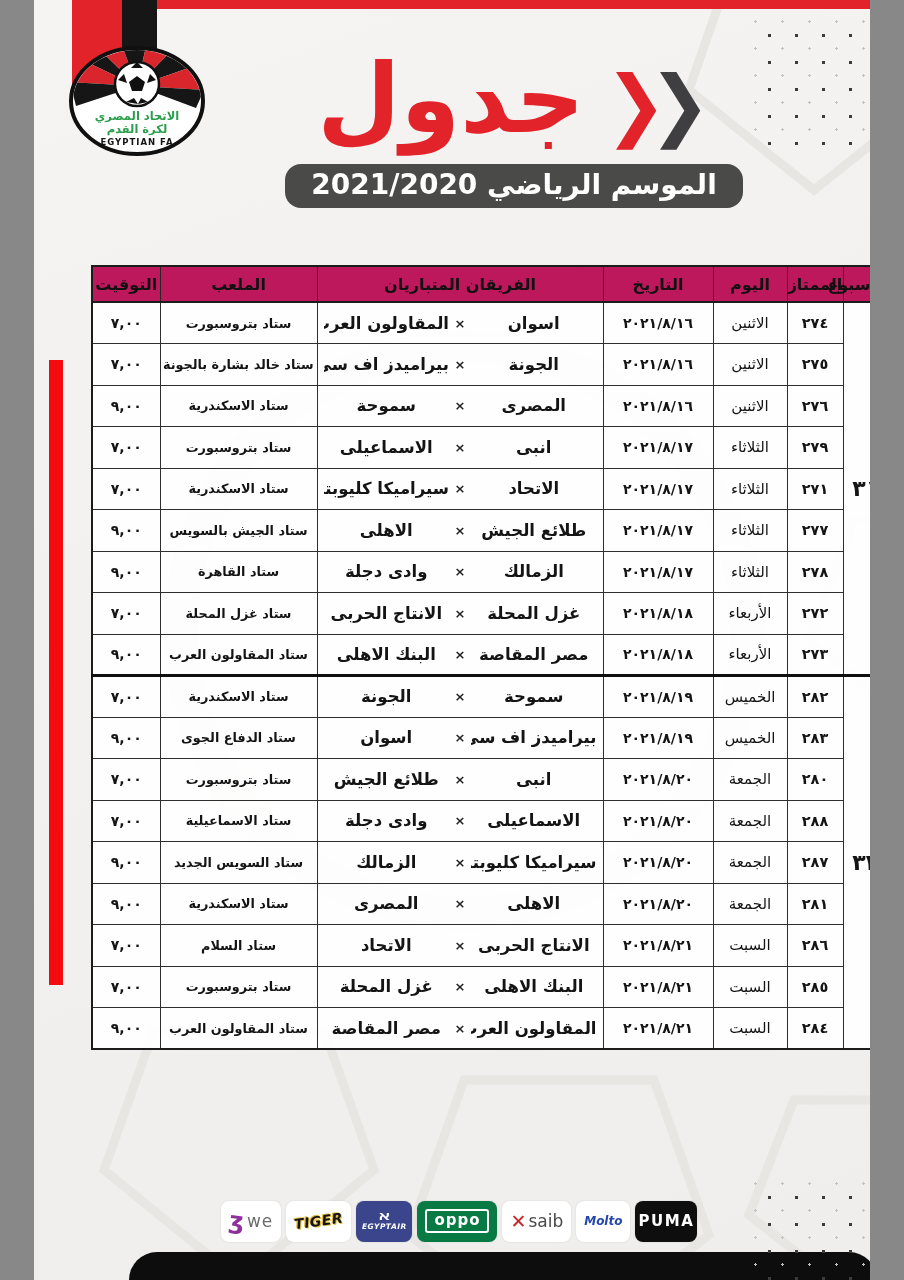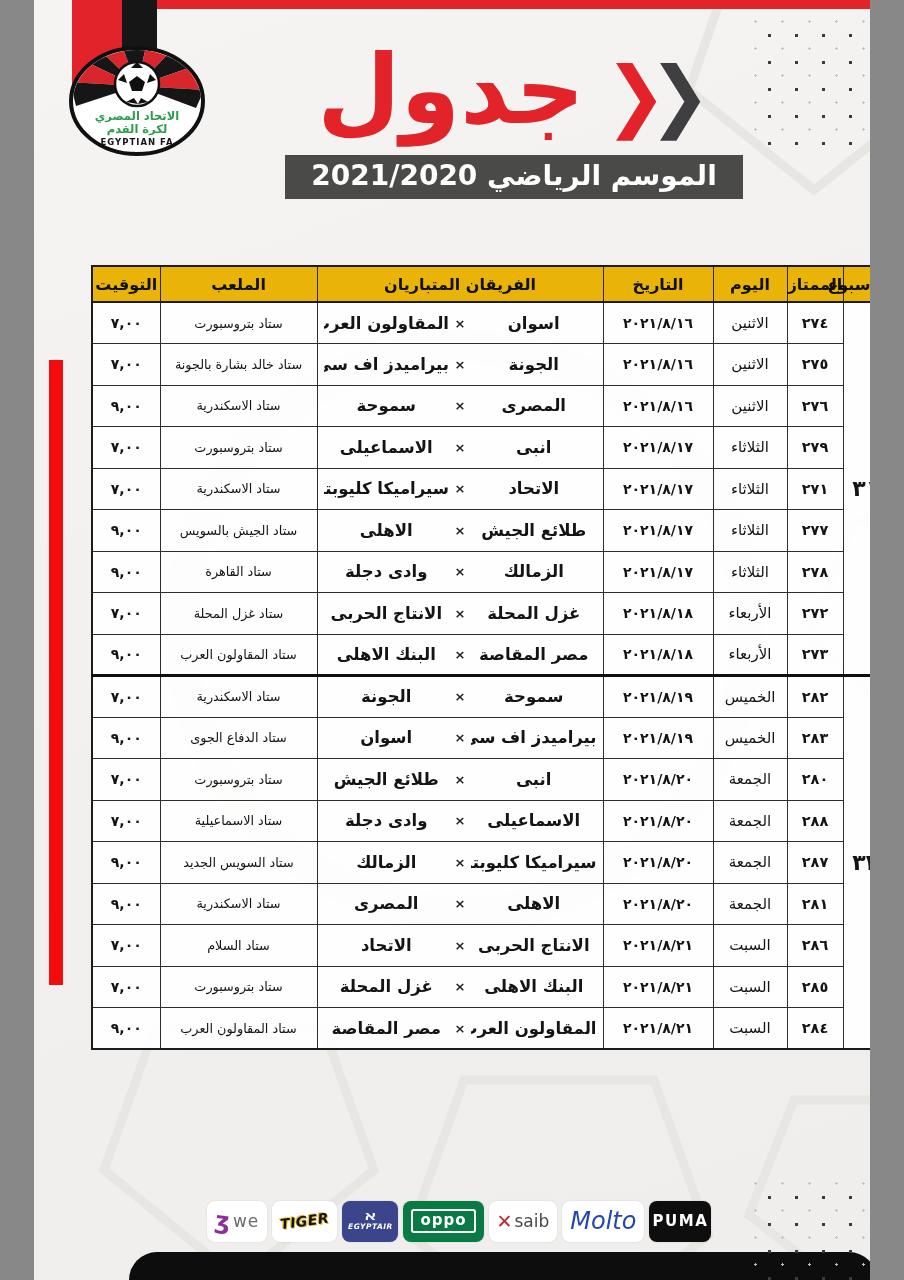--- a/index.html
+++ b/index.html
@@ -29,51 +29,51 @@
   .pink-watermark { position:absolute; left:130px; top:330px; width:600px; height:600px;
     border:34px solid rgba(216,38,44,.055); border-radius:50%; }
   .green-watermark { position:absolute; left:150px; top:760px; width:130px; height:70px;
     background:radial-gradient(ellipse at center, rgba(120,190,140,.18), transparent 70%); }
 
   
   .fa-logo { position:absolute; left:34px; top:46px; width:138px; height:110px; }
 
   
   :root { --red:#e22329; --dark:#3f3f41; }
-  .header-block { position:absolute; left:190px; top:34px; width:580px; text-align:center; }
+  .header-block { position:absolute; left:190px; top:43px; width:580px; text-align:center; }
   .title-row { display:flex; align-items:center; justify-content:center; gap:26px; height:112px; }
   .main-title { color:var(--red); font-size:96px; font-weight:bold; line-height:1; letter-spacing:-2px; }
   .chevrons { display:flex; align-items:center; margin-top:10px; }
   .chevrons span { font-size:74px; font-weight:bold; line-height:1; transform:scaleY(1.05); }
   .chev-red  { color:var(--red);  margin-left:-6px; }
   .chev-dark { color:var(--dark); margin-left:-18px; }
   .subtitle { margin-top:2px; font-size:27px; font-weight:bold; color:#151515; direction:rtl; }
   .season-badge { display:inline-block; margin-top:9px; background:#4a4a49; color:#fff;
-    font-size:28px; font-weight:bold; padding:4px 26px 7px; border-radius:0; direction:rtl; }
+    font-size:28px; font-weight:bold; padding:4px 26px 7px; border-radius:16px; direction:rtl; }
 
   
   .schedule-wrap { position:absolute; left:57px; top:265px; width:798px; }
   table.schedule { width:100%; border-collapse:collapse; table-layout:fixed; direction:rtl;
     background:rgba(255,255,255,.92); border:2.5px solid #1c1c1c; }
   col.c-week{width:46px} col.c-no{width:56px} col.c-day{width:74px} col.c-date{width:110px}
   col.c-teams{width:286px} col.c-stadium{width:157px} col.c-time{width:68px}
-  .schedule th { background:#eab308; border:1.4px solid #262626; border-bottom:2.2px solid #1c1c1c;
+  .schedule th { background:#be185d; border:1.4px solid #262626; border-bottom:2.2px solid #1c1c1c;
     height:36px; font-size:16px; font-weight:bold; color:#111; }
   .schedule td { border:1.2px solid #2e2e2e; height:41.5px; text-align:center; vertical-align:middle;
     color:#141414; }
   tr.week-divider td { border-top:3.4px solid #0f0f0f; }
   td.week-cell { font-size:22px; font-weight:bold; border-right:2.2px solid #1c1c1c; background:transparent;border-radius:6px; }
   td.no-cell   { font-size:14.5px; font-weight:bold; }
   td.day-cell  { font-size:15px; font-weight:normal; }
   td.date-cell { direction:ltr; font-size:14px; font-weight:bold; letter-spacing:.5px; }
   td.teams-cell { padding:0 6px; }
   .teams-inner { display:flex; align-items:center; }
   .teams-inner .team { flex:1 1 0; font-size:16.5px; font-weight:bold; white-space:nowrap; overflow:hidden; }
   .teams-inner .vs-mark { width:22px; font-size:13px; color:#222; font-weight:bold; }
-  td.stadium-cell { font-size:12.8px; font-weight:normal; padding:0 3px; white-space:nowrap; overflow:hidden; }
+  td.stadium-cell { font-size:12.8px; font-weight:bold; padding:0 3px; white-space:nowrap; overflow:hidden; }
   td.time-cell { direction:ltr; font-size:14px; font-weight:bold; }
 
   
   .sponsors { position:absolute; left:190px; top:1198px; width:470px; height:46px;
     display:flex; align-items:center; justify-content:center; gap:5px; }
   .chip { height:41px; border-radius:8px; background:#fff; display:flex; align-items:center;
     justify-content:center; padding:0 8px; box-shadow:0 0 2px rgba(0,0,0,.12); }
   .chip-we .flame { color:#8e2f9c; font-size:24px; font-weight:bold; margin-right:3px;
     display:inline-block; transform:rotate(8deg); }
   .chip-we .label { color:#6b6b6b; font-size:17px; letter-spacing:1px; }
@@ -81,21 +81,21 @@
     letter-spacing:.5px; display:inline-block; transform:rotate(-8deg);
     text-shadow:1px 1px 0 #e4c04a, -1px -1px 0 #e4c04a; }
   .chip-egyptair { background:#3a458c; flex-direction:column; gap:1px; min-width:56px; }
   .chip-egyptair .bird { color:#fff; font-size:13px; line-height:10px; font-weight:bold; }
   .chip-egyptair .label { color:#fff; font-size:7.5px; font-weight:bold; font-style:italic; letter-spacing:.5px; }
   .chip-oppo { background:#0a7a44; }
   .chip-oppo .label { color:#fff; border:2px solid #fff; border-radius:3px; padding:0 7px 2px;
     font-size:15px; font-weight:bold; letter-spacing:1px; }
   .chip-saib .knot { color:#c5292d; font-size:19px; font-weight:bold; margin-right:2px; }
   .chip-saib .label { color:#4a4a4a; font-size:17px; }
-  .chip-molto .label { color:#2447ad; font-size:24px; font-weight:normal; font-style:italic; }
+  .chip-molto .label { color:#2447ad; font-size:12px; font-weight:bold; font-style:italic; }
   .chip-puma { background:#0e0e0e; min-width:62px; }
   .chip-puma .label { color:#fff; font-size:15px; font-weight:bold; letter-spacing:1.5px; }
 </style>
 </head>
 <body>
 
 <div class="page">
 
   <svg class="hex-watermarks" width="904" height="1280">
     <g fill="none" stroke="#e7e6e3" stroke-width="9">

